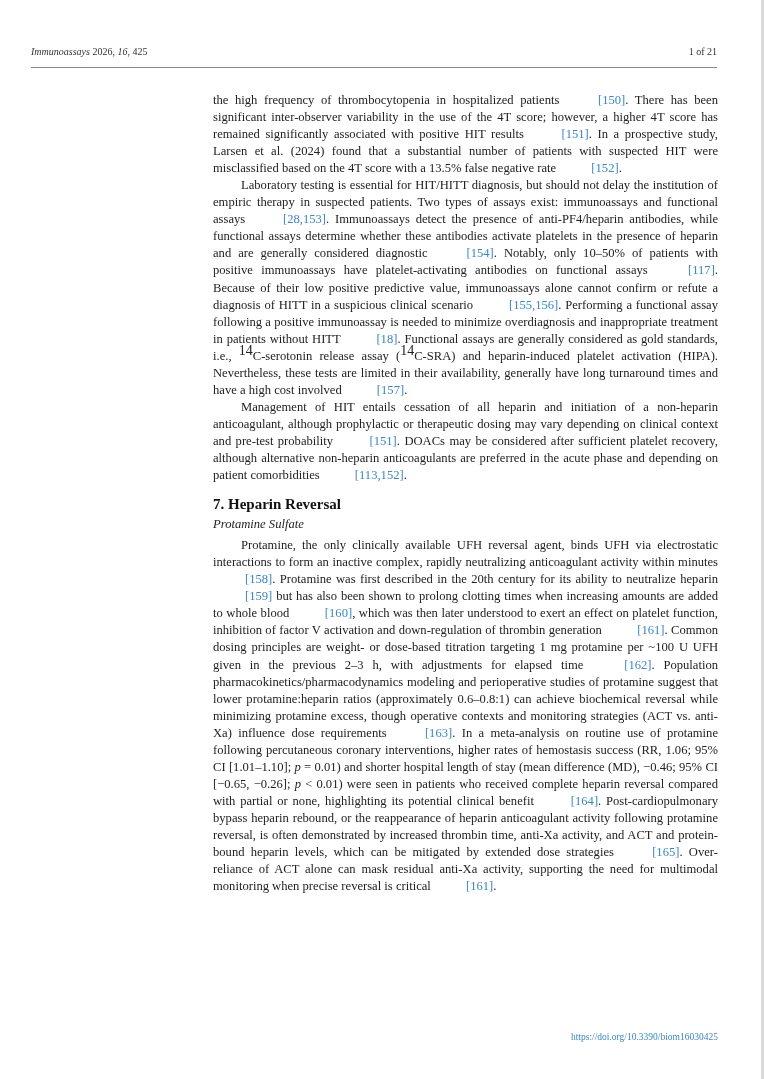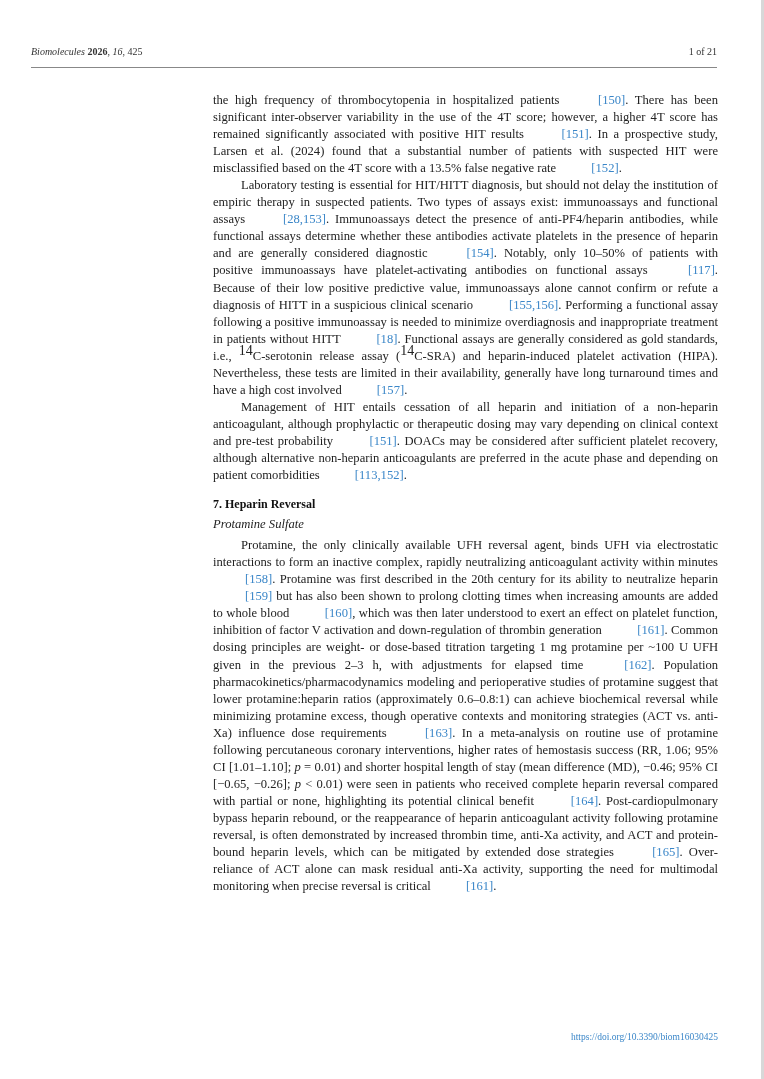--- a/index.html
+++ b/index.html
@@ -4,40 +4,40 @@
 <style>
   html, body { margin: 0; padding: 0; }
   body {
     width: 764px; height: 1079px; background: #ffffff; position: relative; overflow: hidden;
     font-family: "DejaVu Serif", "Liberation Serif", serif; color: #222;
   }
   .right-edge { position: absolute; top: 0; right: 0; width: 3px; height: 1079px; background: #d8d8d8; }
   .header { position: absolute; left: 31px; top: 44px; width: 686px; height: 20px; font-family: "Liberation Serif", serif; font-size: 10px; color: #333; }
   .header .journal { position: absolute; left: 0; top: 2px; }
   .header .journal i { font-style: italic; }
-  .header .journal b { font-weight: bold; }
+  .header .journal b { font-weight: normal; }
   .header .pageno { position: absolute; right: 0; top: 2px; }
   .header-rule { position: absolute; left: 31px; top: 67px; width: 686px; height: 1px; background: #888; }
   .content { position: absolute; left: 213px; top: 92px; width: 505px; font-family: "Liberation Serif", serif; font-size: 12.6px; line-height: 17.05px; color: #222; text-align: justify; }
   .content p { margin: 0; }
   .content p.indent { text-indent: 28px; }
   .cite { color: #3a86c8; margin-left: 32px; }
   .subsec { font-style: italic; margin-top: 11px !important; margin-bottom: 5px !important; }
-  .sec-title { font-weight: bold; font-size: 12px; margin-top: 12px !important; margin-bottom: 3px !important; color: #111; }
+  .sec-title { font-weight: bold; font-size: 15px; margin-top: 12px !important; margin-bottom: 3px !important; color: #111; }
   .subsec2 { font-style: italic; margin-bottom: 4px !important; }
   sup { font-size: 14px; line-height: 0; vertical-align: super; }
   .footer { position: absolute; right: 46px; top: 1032px; font-family: "Liberation Serif", serif; font-size: 9.5px; color: #3a86c8; margin-left: 42px; }
 </style>
 </head>
 <body>
 
 <div class="right-edge"></div>
 
 <div class="header">
-  <span class="journal"><i>Biomolecules</i> <b>2026</b>, <i>16</i>, <span>425</span></span>
+  <span class="journal"><i>Immunoassays</i> <b>2026</b>, <i>16</i>, <span>425</span></span>
   <span class="pageno">1 of 21</span>
 </div>
 <div class="header-rule"></div>
 
 <div class="content">
   <p><span>the high frequency of thrombocytopenia in hospitalized patients </span><a class="cite">[150]</a><span>. There has been significant inter-observer variability in the use of the 4T score; however, a higher 4T score has remained significantly associated with positive HIT results </span><a class="cite">[151]</a><span>. In a prospective study, Larsen et al. (2024) found that a substantial number of patients with suspected HIT were misclassified based on the 4T score with a 13.5% false negative rate </span><a class="cite">[152]</a><span>.</span></p>
 
 
   <p class="indent"><span>Laboratory testing is essential for HIT/HITT diagnosis, but should not delay the institution of empiric therapy in suspected patients. Two types of assays exist: immunoassays and functional assays </span><a class="cite">[28,153]</a><span>. Immunoassays detect the presence of anti-PF4/heparin antibodies, while functional assays determine whether these antibodies activate platelets in the presence of heparin and are generally considered diagnostic </span><a class="cite">[154]</a><span>. Notably, only 10–50% of patients with positive immunoassays have platelet-activating antibodies on functional assays </span><a class="cite">[117]</a><span>. Because of their low positive predictive value, immunoassays alone cannot confirm or refute a diagnosis of HITT in a suspicious clinical scenario </span><a class="cite">[155,156]</a><span>. Performing a functional assay following a positive immunoassay is needed to minimize overdiagnosis and inappropriate treatment in patients without HITT </span><a class="cite">[18]</a><span>. Functional assays are generally considered as gold standards, i.e., </span><sup>14</sup><span>C-serotonin release assay (</span><sup>14</sup><span>C-SRA) and heparin-induced platelet activation (HIPA). Nevertheless, these tests are limited in their availability, generally have long turnaround times and have a high cost involved </span><a class="cite">[157]</a><span>.</span></p>
 

